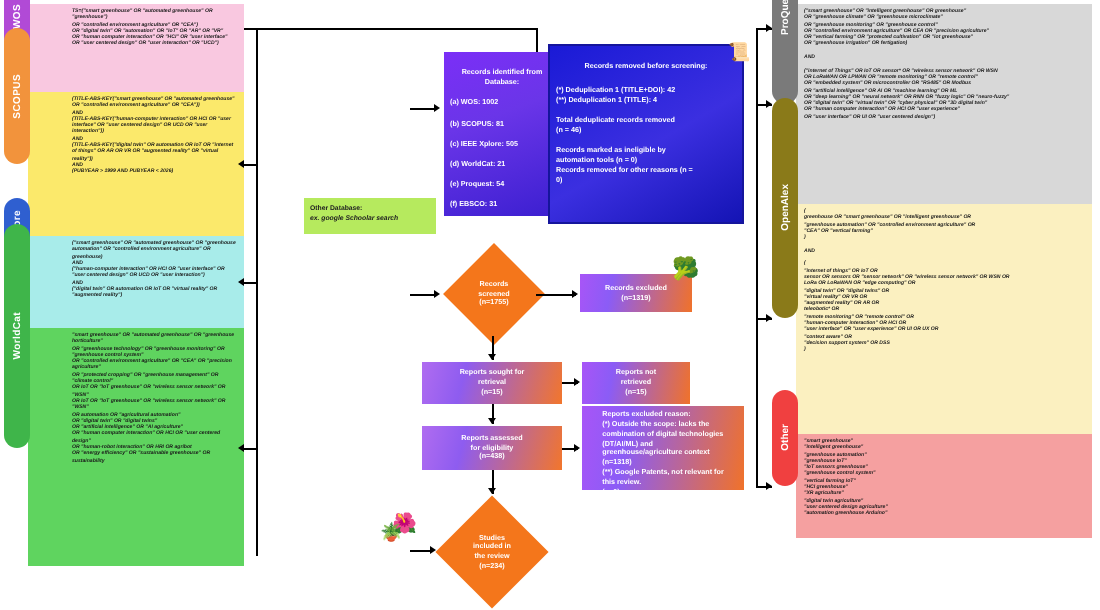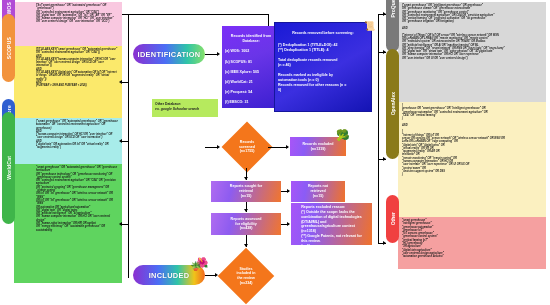--- a/index.html
+++ b/index.html
@@ -177,28 +177,22 @@
   <div class="ln hline" style="left:122px;top:82px;width:7px;"></div>
   <div class="arrow-l" style="left:119px;top:79.5px;"></div>
   <div class="ln hline" style="left:122px;top:141px;width:7px;"></div>
   <div class="arrow-l" style="left:119px;top:138.5px;"></div>
   <div class="ln hline" style="left:122px;top:224px;width:7px;"></div>
   <div class="arrow-l" style="left:119px;top:221.5px;"></div>
 
   <div class="ln hline" style="left:128px;top:14px;width:140px;"></div>
   <div class="ln vline" style="left:268px;top:14px;height:12px;"></div>
 
-  <div class="abs stage stage-ident" style="left:133px;top:44px;width:72px;height:20px;">
-    <span>IDENTIFICATION</span>
-  </div>
-
-
-  <div class="abs stage stage-incl" style="left:133px;top:265px;width:72px;height:20px;">
-    <span>INCLUDED</span>
-  </div>
+
+
 
   <div class="ln hline" style="left:205px;top:54px;width:13px;"></div>
   <div class="arrow-r" style="left:217px;top:51.5px;"></div>
 
   <div class="ln hline" style="left:205px;top:147px;width:13px;"></div>
   <div class="arrow-r" style="left:217px;top:144.5px;"></div>
 
   <div class="ln hline" style="left:205px;top:275px;width:11px;"></div>
   <div class="arrow-r" style="left:215px;top:272.5px;"></div>
 

